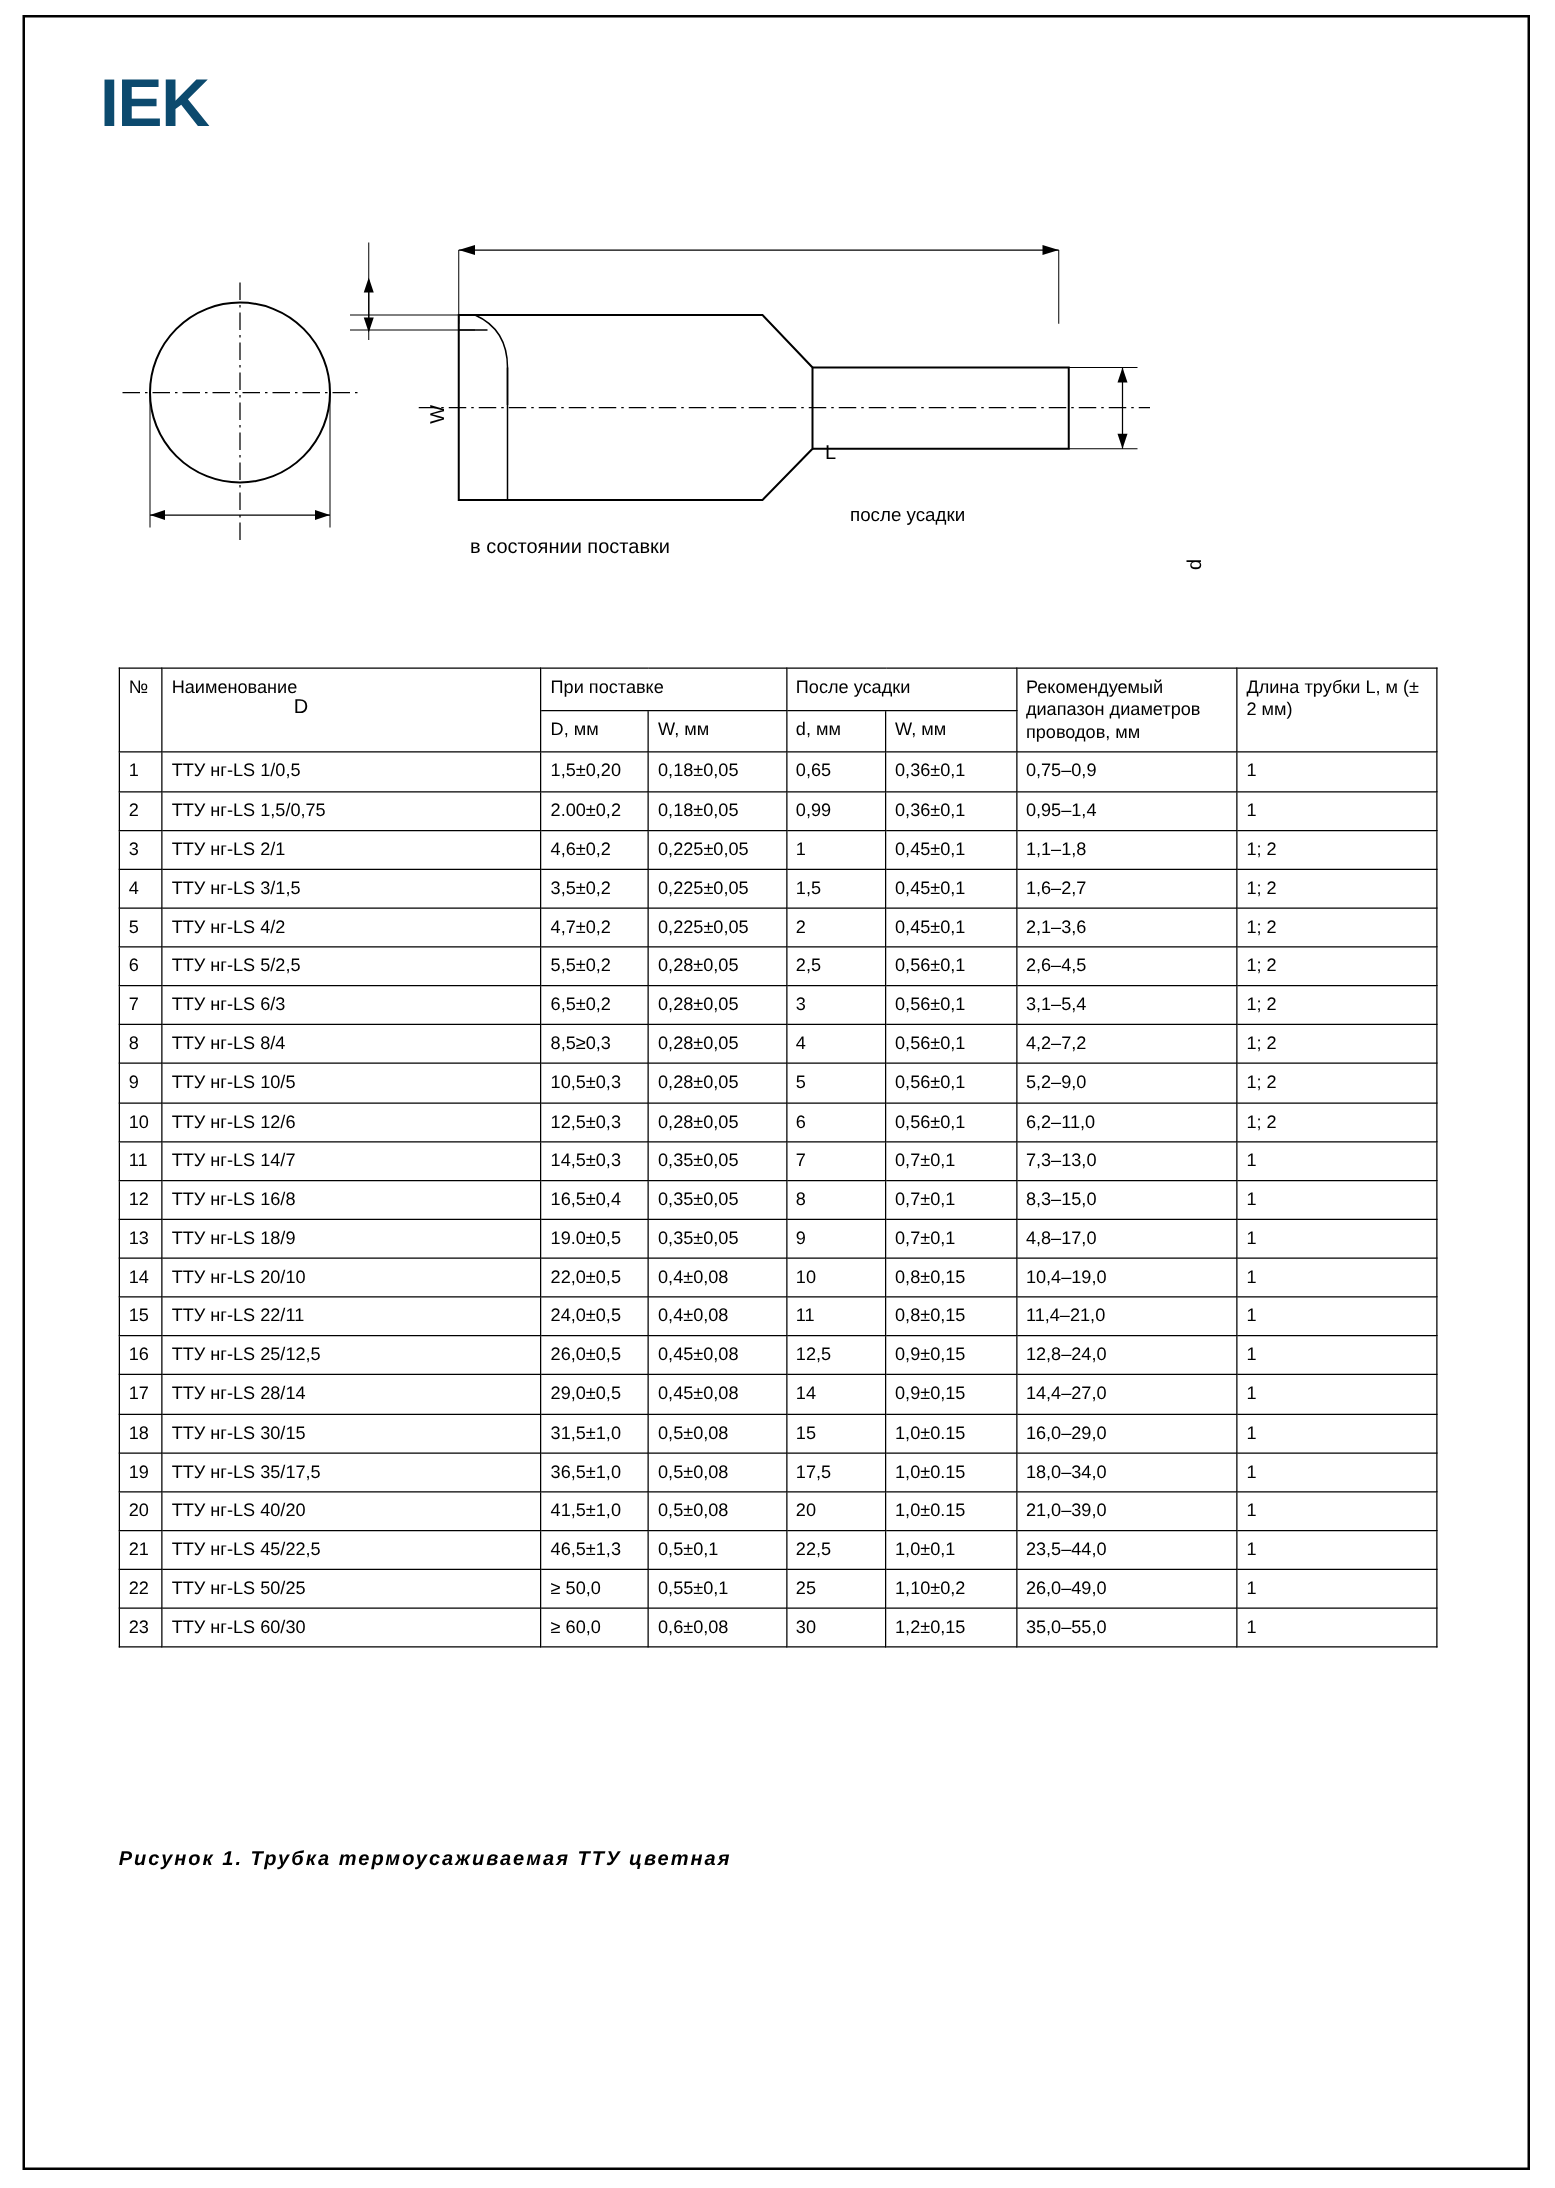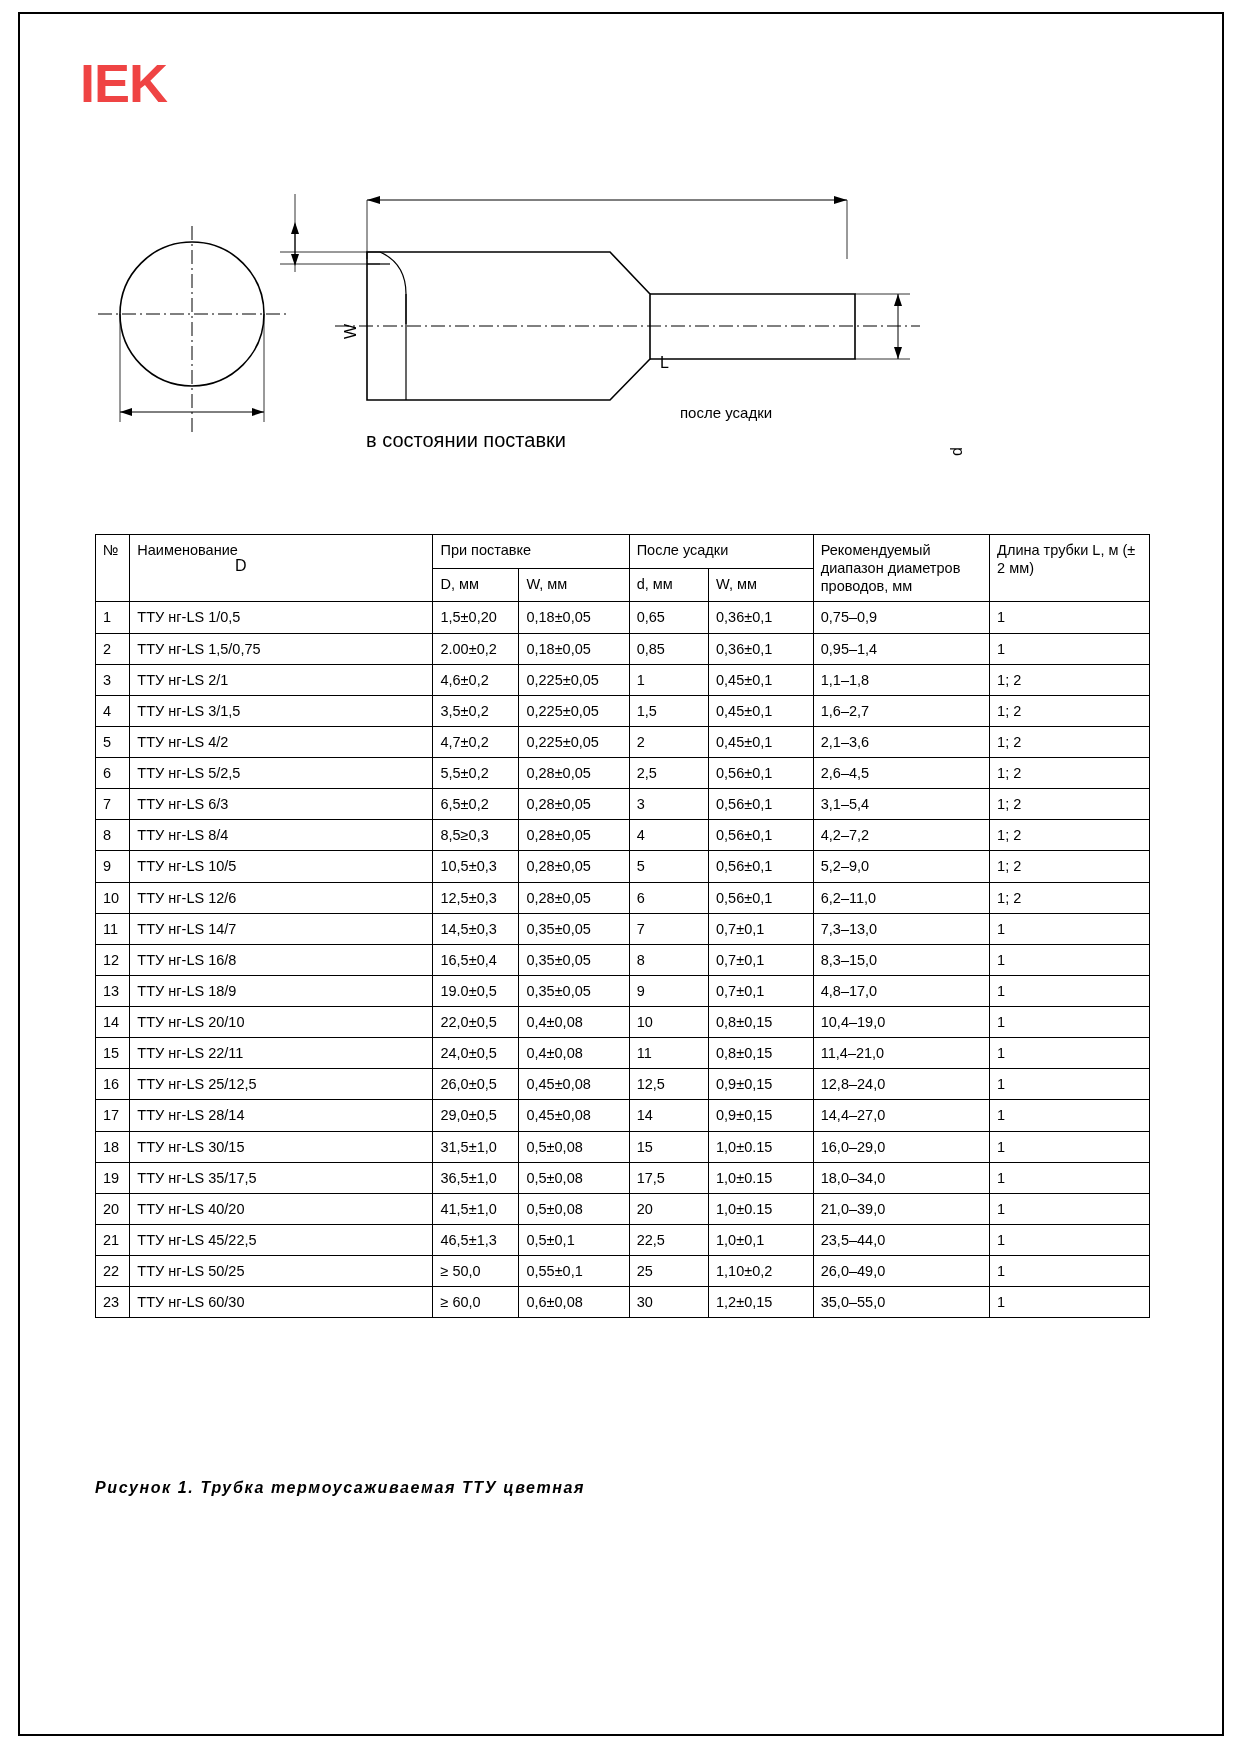--- a/index.html
+++ b/index.html
@@ -25,34 +25,34 @@
     background: #ffffff;
   }
   .logo {
     position: absolute;
     left: 60px;
     top: 38px;
     font-size: 54px;
     font-weight: bold;
     letter-spacing: -1px;
     font-family: "Liberation Sans", sans-serif;
-    color: #ef4444;
+    color: #0c4a6e;
   }
   .drawing {
     position: absolute;
     left: 60px;
     top: 150px;
     width: 1000px;
     height: 320px;
   }
   .caption-supply {
     position: absolute;
-    left: 346px;
+    left: 356px;
     top: 415px;
-    font-size: 20px;
+    font-size: 16px;
   }
   .caption-shrink {
     position: absolute;
     left: 660px;
     top: 390px;
     font-size: 15px;
   }
   .dim-L {
     position: absolute;
     left: 580px;
@@ -209,21 +209,21 @@
           <td class="c-d2">0,65</td>
           <td class="c-w2">0,36±0,1</td>
           <td class="c-range">0,75–0,9</td>
           <td class="c-len">1</td>
         </tr>
         <tr>
           <td class="c-num">2</td>
           <td class="c-name">ТТУ нг-LS 1,5/0,75</td>
           <td class="c-d1">2.00±0,2</td>
           <td class="c-w1">0,18±0,05</td>
-          <td class="c-d2">0,85</td>
+          <td class="c-d2">0,99</td>
           <td class="c-w2">0,36±0,1</td>
           <td class="c-range">0,95–1,4</td>
           <td class="c-len">1</td>
         </tr>
         <tr>
           <td class="c-num">3</td>
           <td class="c-name">ТТУ нг-LS 2/1</td>
           <td class="c-d1">4,6±0,2</td>
           <td class="c-w1">0,225±0,05</td>
           <td class="c-d2">1</td>

